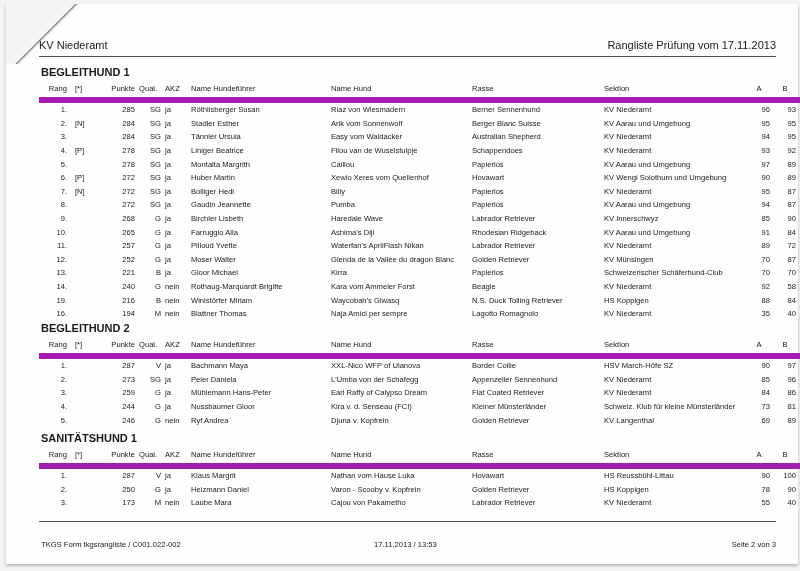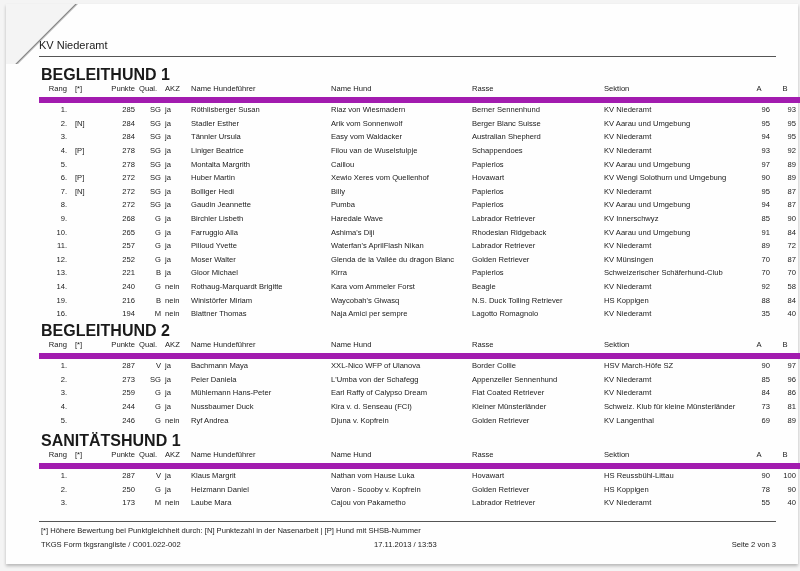--- a/index.html
+++ b/index.html
@@ -14,21 +14,21 @@
     box-shadow: 0 2px 3px rgba(0,0,0,0.25);
   }
   .fold {
     position:absolute; left:0; top:0; width:80px; height:60px;
     background:linear-gradient(135deg, #f4f4f4 0%, #f4f4f4 49%, #888 50%, #fefefe 52%, #fefefe 100%);
   }
   .hdr-left { position:absolute; left:33px; top:35px; font-size:11px; }
   .hdr-right { position:absolute; right:22px; top:35px; font-size:11px; }
   .hdr-line { position:absolute; left:33px; right:22px; top:52px; border-top:1px solid #555; }
 
-  .section-title { position:absolute; left:35px; font-size:16px; font-weight:bold; }
+  .section-title { position:absolute; left:35px; font-size:11px; font-weight:bold; }
   table.rl {
     position:absolute; left:33px; width:745px; border-collapse:collapse;
     font-size:7.6px; table-layout:fixed;
   }
   table.rl th { font-weight:normal; text-align:left; padding:0 2px; height:17px; border-bottom:6px solid #a21caf; }
   table.rl td { padding:0 2px; height:13.6px; white-space:nowrap; overflow:hidden; }
   .c-rang { width:26px; text-align:right !important; padding-right:6px !important; }
   .c-star { width:22px; }
   .c-pkt { width:34px; text-align:right !important; }
   .c-q { width:22px; text-align:right; }
@@ -46,20 +46,21 @@
   .foot-date { position:absolute; left:368px; top:536px; font-size:7.6px; }
   .foot-page { position:absolute; right:22px; top:536px; font-size:7.6px; }
 </style>
 </head>
 <body>
 
 <div class="page">
   <div class="fold"></div>
 
   <div class="hdr-left">KV Niederamt</div>
+  <div class="hdr-right">Rangliste Prüfung vom 17.11.2013</div>
   <div class="hdr-line"></div>
 
   <div class="section-title" style="top:62px">BEGLEITHUND 1</div>
   <table class="rl" style="top:76px">
       <thead>
         <tr>
           <th class="c-rang">Rang</th>
           <th class="c-star">[*]</th>
           <th class="c-pkt">Punkte</th>
           <th class="c-q">Qual.</th>
@@ -361,21 +362,21 @@
           <td class="c-n">84</td>
           <td class="c-n">86</td>
           <td class="c-n">89</td>
         </tr>
         <tr>
           <td class="c-rang">4.</td>
           <td class="c-star"></td>
           <td class="c-pkt">244</td>
           <td class="c-q">G</td>
           <td class="c-akz">ja</td>
-          <td class="c-hf">Nussbaumer Duck</td>
+          <td class="c-hf">Nussbaumer Gloor</td>
           <td class="c-hund">Kira v. d. Senseau (FCI)</td>
           <td class="c-rasse">Kleiner Münsterländer</td>
           <td class="c-sek">Schweiz. Klub für kleine Münsterländer</td>
           <td class="c-n">73</td>
           <td class="c-n">81</td>
           <td class="c-n">90</td>
         </tr>
         <tr>
           <td class="c-rang">5.</td>
           <td class="c-star"></td>
@@ -451,17 +452,16 @@
           <td class="c-rasse">Labrador Retriever</td>
           <td class="c-sek">KV Niederamt</td>
           <td class="c-n">55</td>
           <td class="c-n">40</td>
           <td class="c-n">78</td>
         </tr>
       </tbody>
     </table>
 
   <div class="foot-line"></div>
-  <div class="foot-note">[*] Höhere Bewertung bei Punktgleichheit durch: [N] Punktezahl in der Nasenarbeit | [P] Hund mit SHSB-Nummer</div>
   <div class="foot-form">TKGS Form tkgsrangliste / C001.022-002</div>
   <div class="foot-date">17.11.2013 / 13:53</div>
   <div class="foot-page">Seite 2 von 3</div>
 </div>
 
 </body></html>

